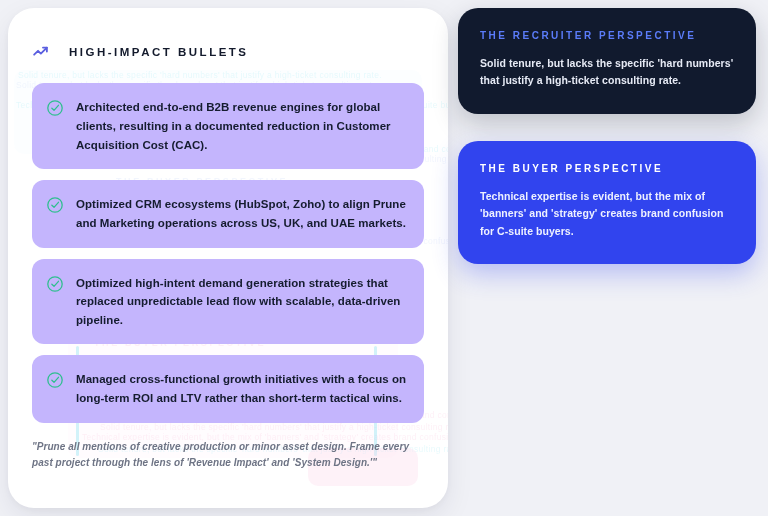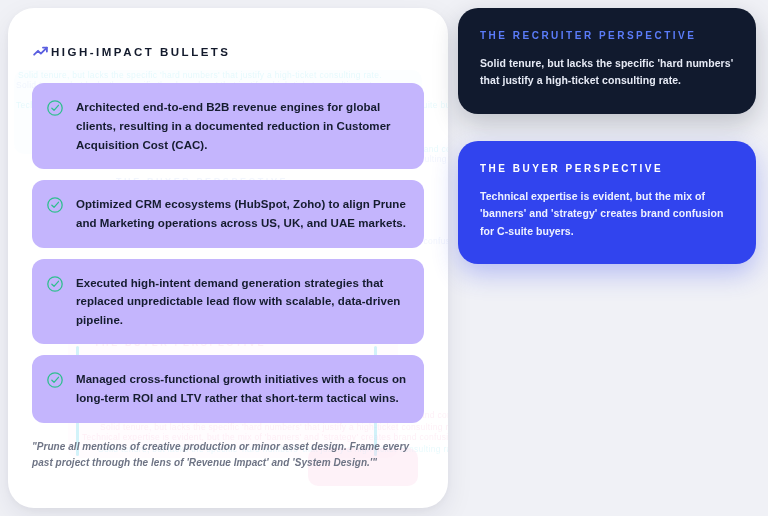--- a/index.html
+++ b/index.html
@@ -62,21 +62,21 @@
   .ghost-bar {
     position: absolute;
     opacity: 0.1;
     border-radius: 10px;
   }
 
   
   #bullets-header {
     display: flex;
     align-items: center;
-    gap: 2px;
+    gap: 20px;
     position: relative;
     z-index: 3;
     margin-bottom: 18px;
   }
   #trending-up-icon {
     width: 17px;
     height: 17px;
     display: block;
     flex: none;
   }
@@ -230,29 +230,29 @@
           <path d="M7.8 12.3L10.7 15.1L16.6 8.4" stroke="#2fbf8f" stroke-width="1.7" stroke-linecap="round" stroke-linejoin="round"></path>
         </svg>
         <div class="bullet-text">Optimized CRM ecosystems (HubSpot, Zoho) to align Prune and Marketing operations across US, UK, and UAE markets.</div>
       </div>
 
       <div class="bullet-row">
         <svg class="check-icon" viewBox="0 0 24 24" fill="none">
           <circle cx="12" cy="12" r="9.6" stroke="#2fbf8f" stroke-width="1.7"></circle>
           <path d="M7.8 12.3L10.7 15.1L16.6 8.4" stroke="#2fbf8f" stroke-width="1.7" stroke-linecap="round" stroke-linejoin="round"></path>
         </svg>
-        <div class="bullet-text">Executed high-intent demand generation strategies that replaced unpredictable lead flow with scalable, data-driven pipeline.</div>
-      </div>
-
-      <div class="bullet-row">
-        <svg class="check-icon" viewBox="0 0 24 24" fill="none">
-          <circle cx="12" cy="12" r="9.6" stroke="#2fbf8f" stroke-width="1.7"></circle>
-          <path d="M7.8 12.3L10.7 15.1L16.6 8.4" stroke="#2fbf8f" stroke-width="1.7" stroke-linecap="round" stroke-linejoin="round"></path>
-        </svg>
-        <div class="bullet-text">Managed cross-functional growth initiatives with a focus on long-term ROI and LTV rather that short-term tactical wins.</div>
+        <div class="bullet-text">Optimized high-intent demand generation strategies that replaced unpredictable lead flow with scalable, data-driven pipeline.</div>
+      </div>
+
+      <div class="bullet-row">
+        <svg class="check-icon" viewBox="0 0 24 24" fill="none">
+          <circle cx="12" cy="12" r="9.6" stroke="#2fbf8f" stroke-width="1.7"></circle>
+          <path d="M7.8 12.3L10.7 15.1L16.6 8.4" stroke="#2fbf8f" stroke-width="1.7" stroke-linecap="round" stroke-linejoin="round"></path>
+        </svg>
+        <div class="bullet-text">Managed cross-functional growth initiatives with a focus on long-term ROI and LTV rather than short-term tactical wins.</div>
       </div>
 
     </div>
 
     <p id="bullets-footnote">"Prune all mentions of creative production or minor asset design. Frame every past project through the lens of 'Revenue Impact' and 'System Design.'"</p>
   </section>
 
   <aside id="perspective-column">
 
     <div class="perspective-card" id="recruiter-card">

